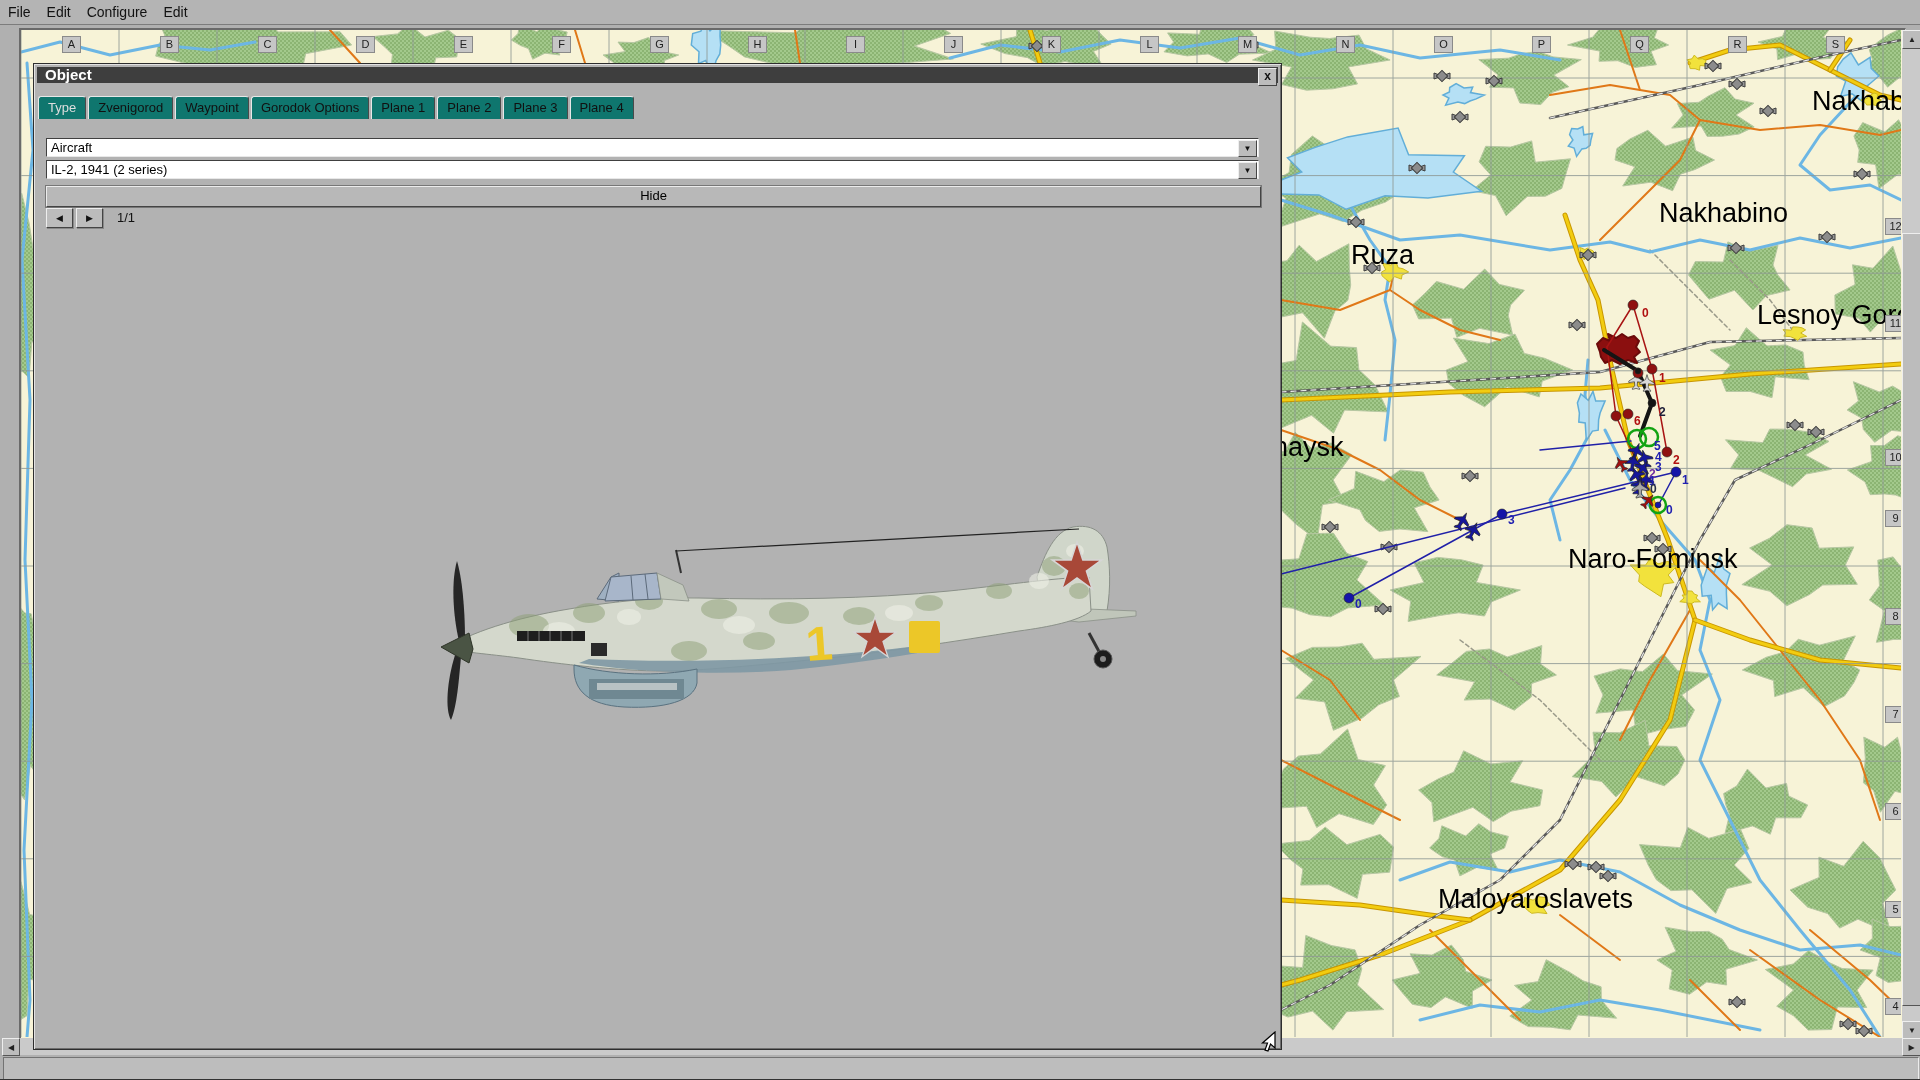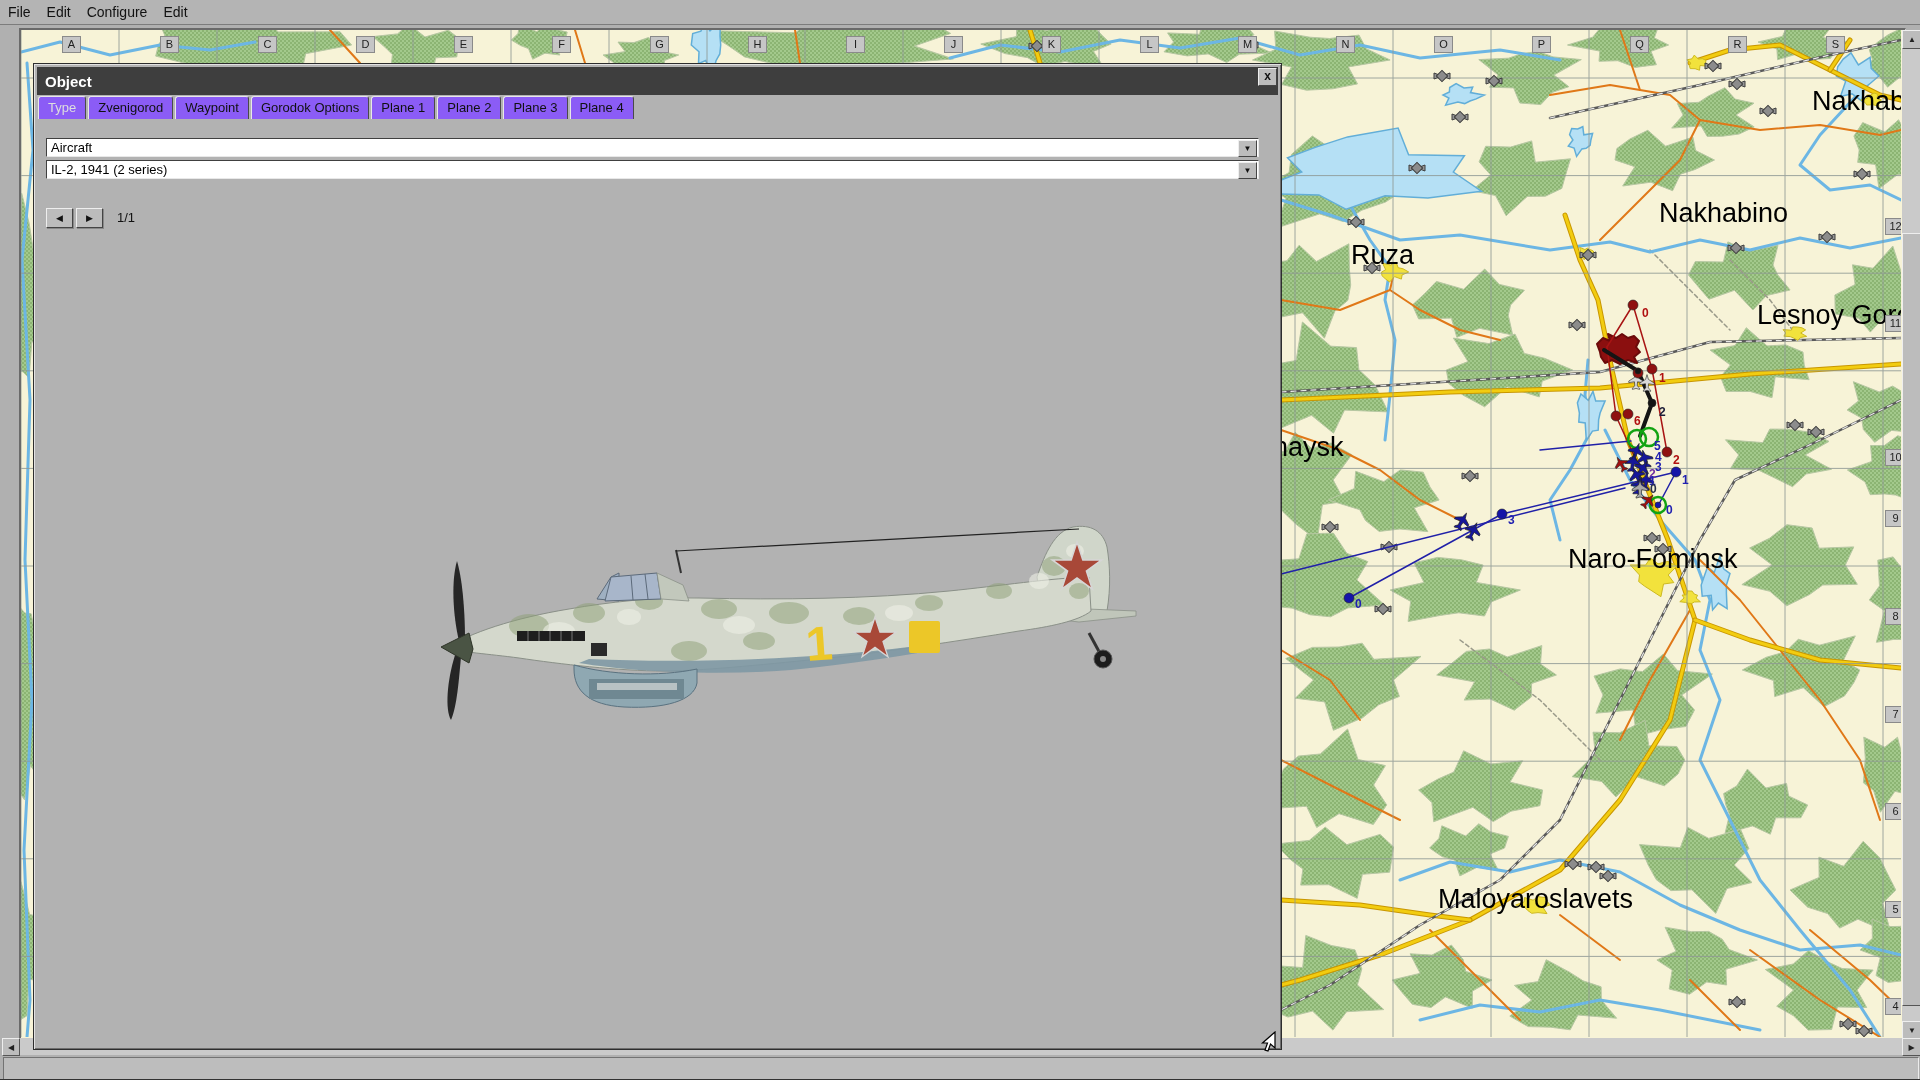--- a/index.html
+++ b/index.html
@@ -25,28 +25,28 @@
   #vscroll{position:absolute;left:1902px;top:30px;width:18px;height:1008px;background:#cacaca;}
   #vthumb{position:absolute;left:1902px;width:18px;background:#bcbcbc;border-top:1px solid #eee;
     border-left:1px solid #eee;border-right:1px solid #555;border-bottom:1px solid #555;}
   #hscroll{position:absolute;left:18px;top:1038px;width:1884px;height:17px;background:#cacaca;}
   #statusbar{position:absolute;left:3px;top:1057px;width:1914px;height:21px;background:#bdbdbd;
     border-top:1px solid #737373;border-left:1px solid #737373;border-right:1px solid #ececec;border-bottom:1px solid #ececec;}
   #app:after{content:"";position:absolute;left:0;top:1079px;width:1920px;height:1px;background:#333;}
   
   #dialog{position:absolute;left:33px;top:63px;width:1247px;height:985px;background:#b2b2b2;
     border:1px solid #2e2e2e;box-shadow:inset 1px 1px 0 #e2e2e2,inset -1px -1px 0 #6e6e6e;z-index:10;}
-  #titlebar{position:absolute;left:3px;top:3px;right:3px;height:28px;background:#3e3e3e;
-    display:flex;align-items:center;}
+  #titlebar{position:absolute;left:3px;top:3px;right:3px;height:16px;background:#3e3e3e;
+    display:flex;align-items:flex-end;}
   #titlebar .t{color:#fff;font-weight:bold;font-size:15px;padding-left:8px;}
   #closebtn{position:absolute;right:4px;top:4px;width:17px;height:16px;background:#bcbcbc;
     border-top:1px solid #eee;border-left:1px solid #eee;border-right:1px solid #444;border-bottom:1px solid #444;
     font-size:12px;font-weight:bold;color:#111;line-height:14px;text-align:center;cursor:default;}
   #tabs{position:absolute;left:4px;top:32px;height:23px;display:flex;}
-  .tab{height:22px;margin-right:2px;padding:0 9px;background:#8b5cf6;font-size:13px;line-height:22px;color:#111;
+  .tab{height:22px;margin-right:2px;padding:0 9px;background:#0f766e;font-size:13px;line-height:22px;color:#111;
     border-top:1px solid #e8e8e8;border-left:1px solid #e8e8e8;border-right:1px solid #4a4a4a;
     border-top-left-radius:3px;border-top-right-radius:3px;cursor:default;}
   .tab.sel{color:#dedede;}
   .field{position:absolute;left:12px;width:1213px;height:19px;background:#fff;
     border-top:1px solid #404040;border-left:1px solid #404040;border-right:1px solid #e8e8e8;border-bottom:1px solid #e8e8e8;
     font-size:13px;color:#000;line-height:18px;padding-left:4px;box-sizing:border-box;}
   .drop{position:absolute;right:1px;top:1px;width:17px;height:15px;background:#bcbcbc;
     border-top:1px solid #eee;border-left:1px solid #eee;border-right:1px solid #444;border-bottom:1px solid #444;
     font-size:8px;color:#111;display:flex;align-items:center;justify-content:center;}
   #hidebtn{position:absolute;left:12px;top:122px;width:1213px;height:19px;background:#b8b8b8;
@@ -422,20 +422,21 @@
       </div>
 
     <div class="field" style="top:74px;">
       <span>Aircraft</span>
       <span class="drop">▼</span>
     </div>
     <div class="field" style="top:96px;">
       <span>IL-2, 1941 (2 series)</span>
       <span class="drop">▼</span>
     </div>
+    <div id="hidebtn">Hide</div>
     <div class="pagerbtn" style="left:12px;">
       <span>◀</span>
       </div>
     <div class="pagerbtn" style="left:42px;">
       <span>▶</span>
       </div>
     <div id="pagenum">1/1</div>
 
     <svg id="preview" viewBox="0 0 700 200">
       <defs>

